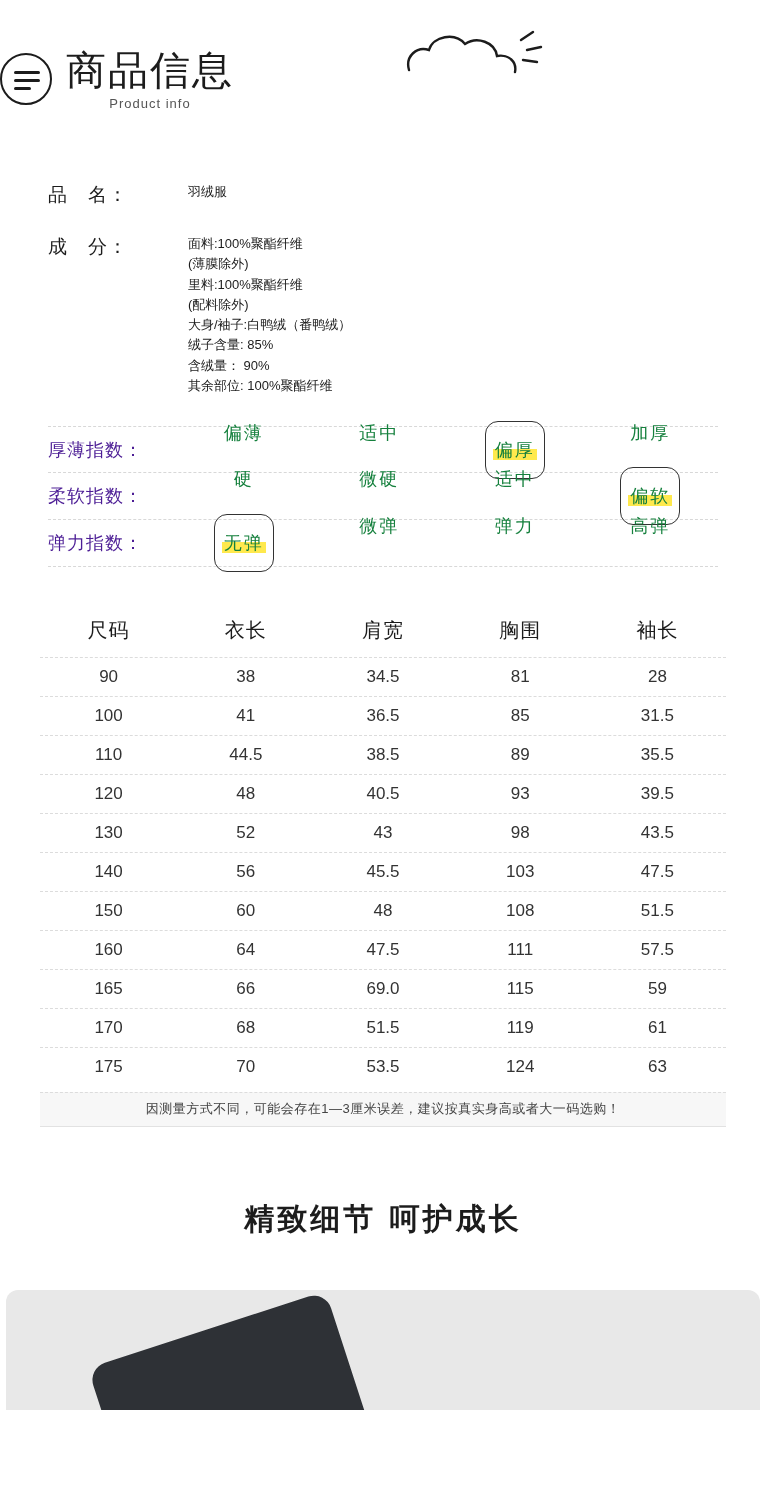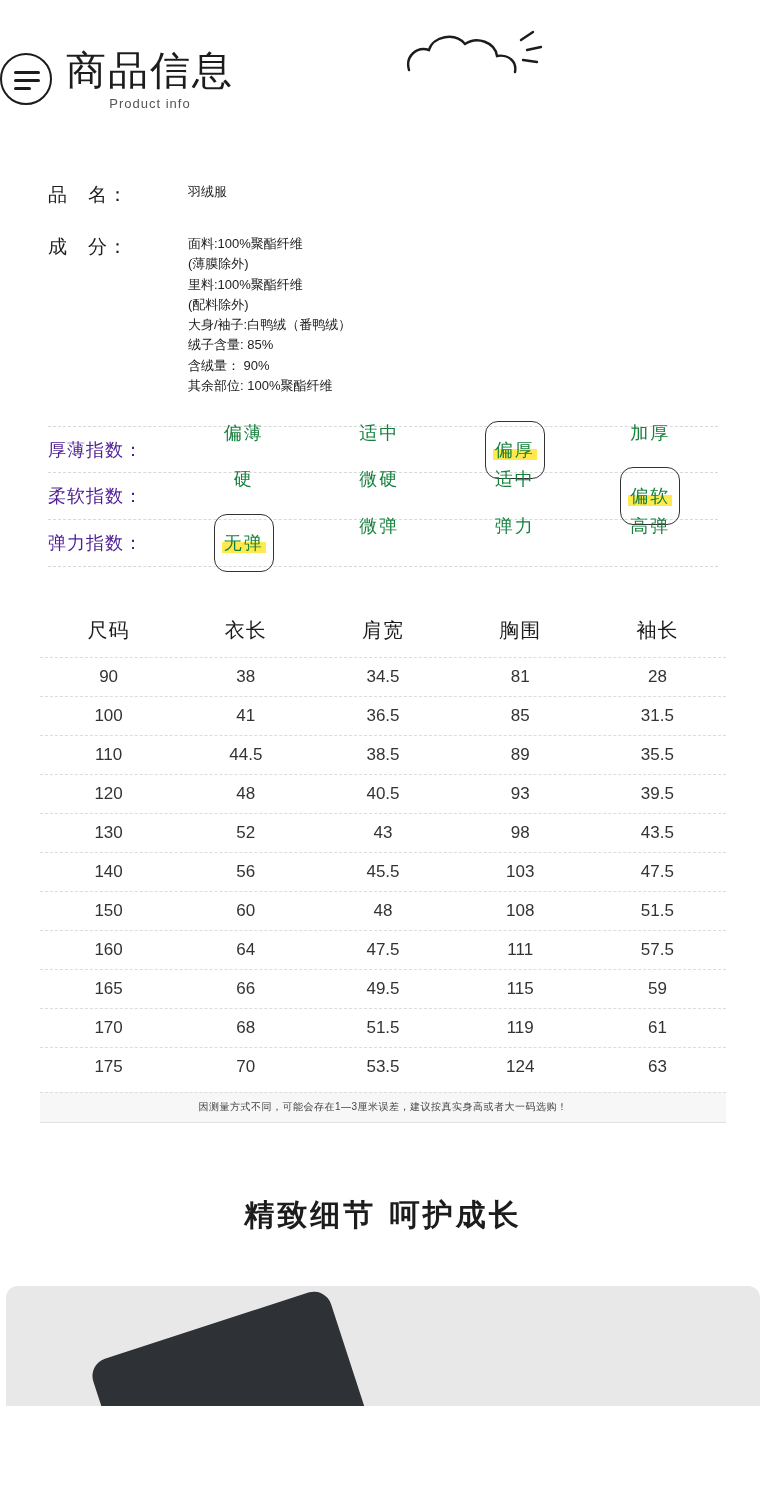--- a/index.html
+++ b/index.html
@@ -189,21 +189,21 @@
     text-align: center;
     font-size: 17px;
     color: #333333;
   }
   .size-note {
     margin-top: 6px;
     border-top: 1px dashed #dcdcdc;
     border-bottom: 1px solid #e2e2e2;
     background: #f7f7f7;
     text-align: center;
-    font-size: 10px;
+    font-size: 13px;
     color: #444444;
     padding: 7px 0 8px 0;
     letter-spacing: 0.5px;
   }
 
   
   .section-title {
     margin-top: 72px;
     text-align: center;
     font-size: 30px;
@@ -385,21 +385,21 @@
   <div class="size-row">
     <div>160</div>
     <div>64</div>
     <div>47.5</div>
     <div>111</div>
     <div>57.5</div>
   </div>
   <div class="size-row">
     <div>165</div>
     <div>66</div>
-    <div>49.5</div>
+    <div>69.0</div>
     <div>115</div>
     <div>59</div>
   </div>
   <div class="size-row">
     <div>170</div>
     <div>68</div>
     <div>51.5</div>
     <div>119</div>
     <div>61</div>
   </div>

